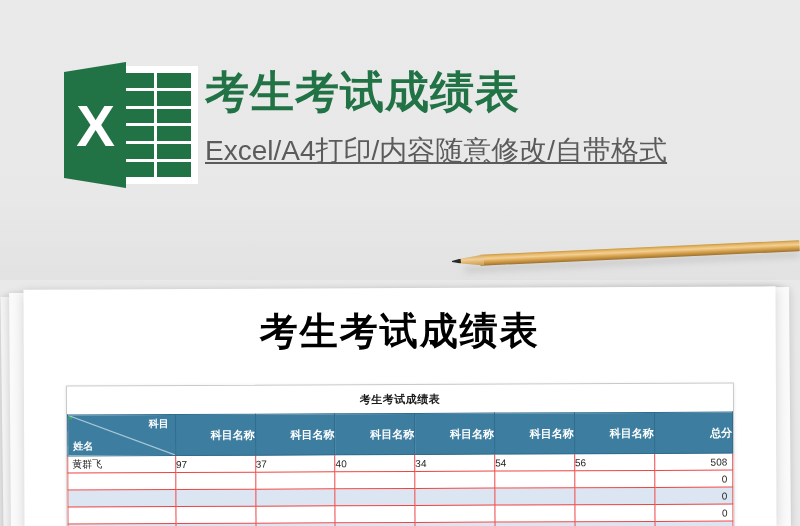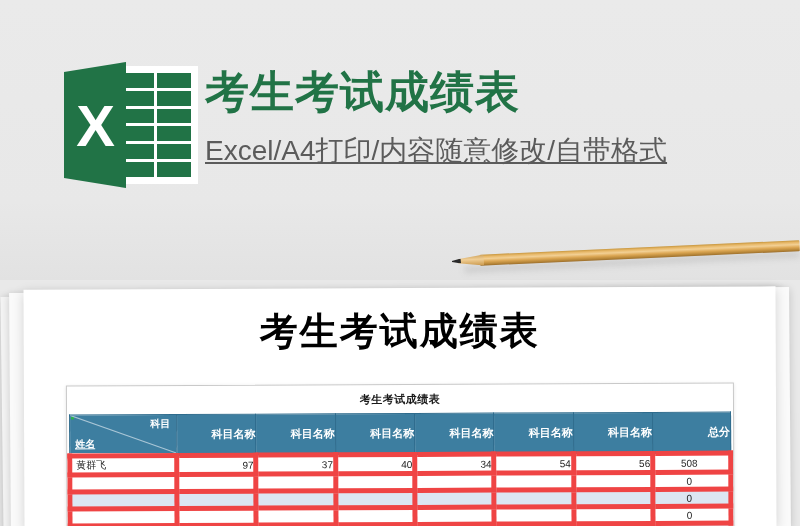--- a/index.html
+++ b/index.html
@@ -202,21 +202,21 @@
     padding: 7px 0 6px 0;
     letter-spacing: 0.5px;
   }
 
   table.grade {
     width: 100%;
     border-collapse: collapse;
     table-layout: fixed;
   }
   table.grade th, table.grade td {
-    border: 5px solid #ef4444;
+    border: 1px solid #ef4444;
     font-size: 10px;
     height: 17px;
     color: #1f1f1f;
   }
   table.grade thead th {
     background: #3d7ea0;
     color: #ffffff;
     font-weight: bold;
     font-size: 11px;
     height: 41px;
@@ -242,29 +242,28 @@
     font-size: 10px;
     font-weight: bold;
     color: #ffffff;
   }
   th.corner .bl {
     position: absolute;
     left: 5px; bottom: 2px;
     font-size: 10px;
     font-weight: bold;
     color: #ffffff;
-    text-decoration: underline;
   }
   td.name {
     text-align: left;
     padding-left: 4px;
     font-size: 10px;
   }
-  td.score { text-align: right; }
-  td.total { text-align: center; padding-right: 5px; }
+  td.score { text-align: left; }
+  td.total { text-align: right; padding-right: 5px; }
 
   tr.odd td  { background: #ffffff; }
   tr.even td { background: #dce6f2; }
 
   .dot-marker {
     position: absolute;
     left: 1px; top: 1px;
     width: 3px; height: 3px;
     background: #2bb24c;
   }

